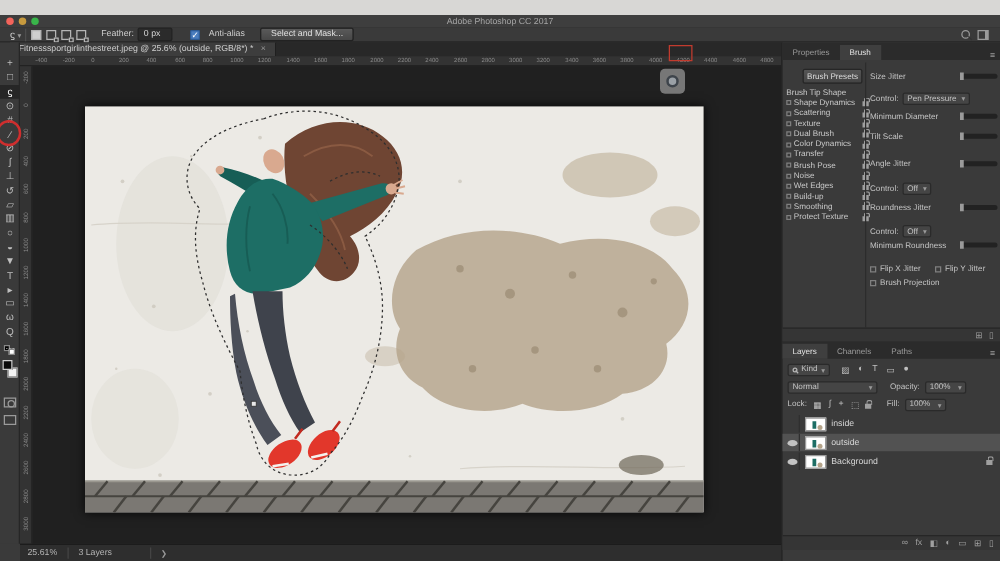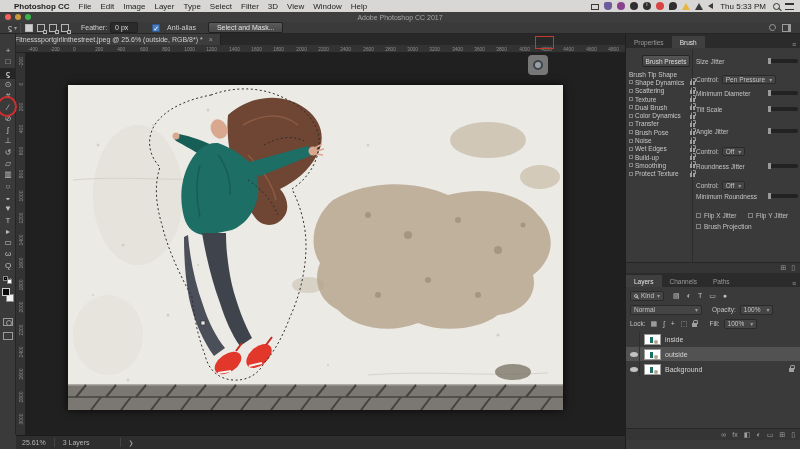--- a/index.html
+++ b/index.html
@@ -140,51 +140,20 @@
 .sdiv{width:1px;height:9px;background:#444;margin:0 8px}
 .status-corner{position:absolute;left:0;top:435px;width:16px;height:14px;background:#3a3a3a}
 </style>
 </head>
 <body>
 
 <div id="screen">
 
   <div class="macbar">
     <span class="apple"></span>
-    <div class="menu-items" id="menu-items">
-        <span>Photoshop CC</span>
-        <span>File</span>
-        <span>Edit</span>
-        <span>Image</span>
-        <span>Layer</span>
-        <span>Type</span>
-        <span>Select</span>
-        <span>Filter</span>
-        <span>3D</span>
-        <span>View</span>
-        <span>Window</span>
-        <span>Help</span>
-      </div>
-    <div class="mac-right">
-      <span id="mac-icons" style="display:flex;gap:5px;align-items:center">
-          <span class="mic display-icon"></span>
-          <span class="mic shield-icon"></span>
-          <span class="mic badge-icon"></span>
-          <span class="mic camera-icon"></span>
-          <span class="mic info-icon"></span>
-          <span class="mic record-icon"></span>
-          <span class="mic drop-icon"></span>
-          <span class="mic warning-icon"></span>
-          <span class="mic wifi-icon"></span>
-          <span class="mic volume-icon"></span>
-        </span>
-      <span class="mac-time">Thu 5:33 PM</span>
-      <span class="mac-search"></span>
-      <span class="mac-list"></span>
-    </div>
   </div>
 
   <div class="titlebar">
     <div class="lights">
       <span class="light red"></span>
       <span class="light yellow"></span>
       <span class="light green"></span>
     </div>
     <span>Adobe Photoshop CC 2017</span>
   </div>

